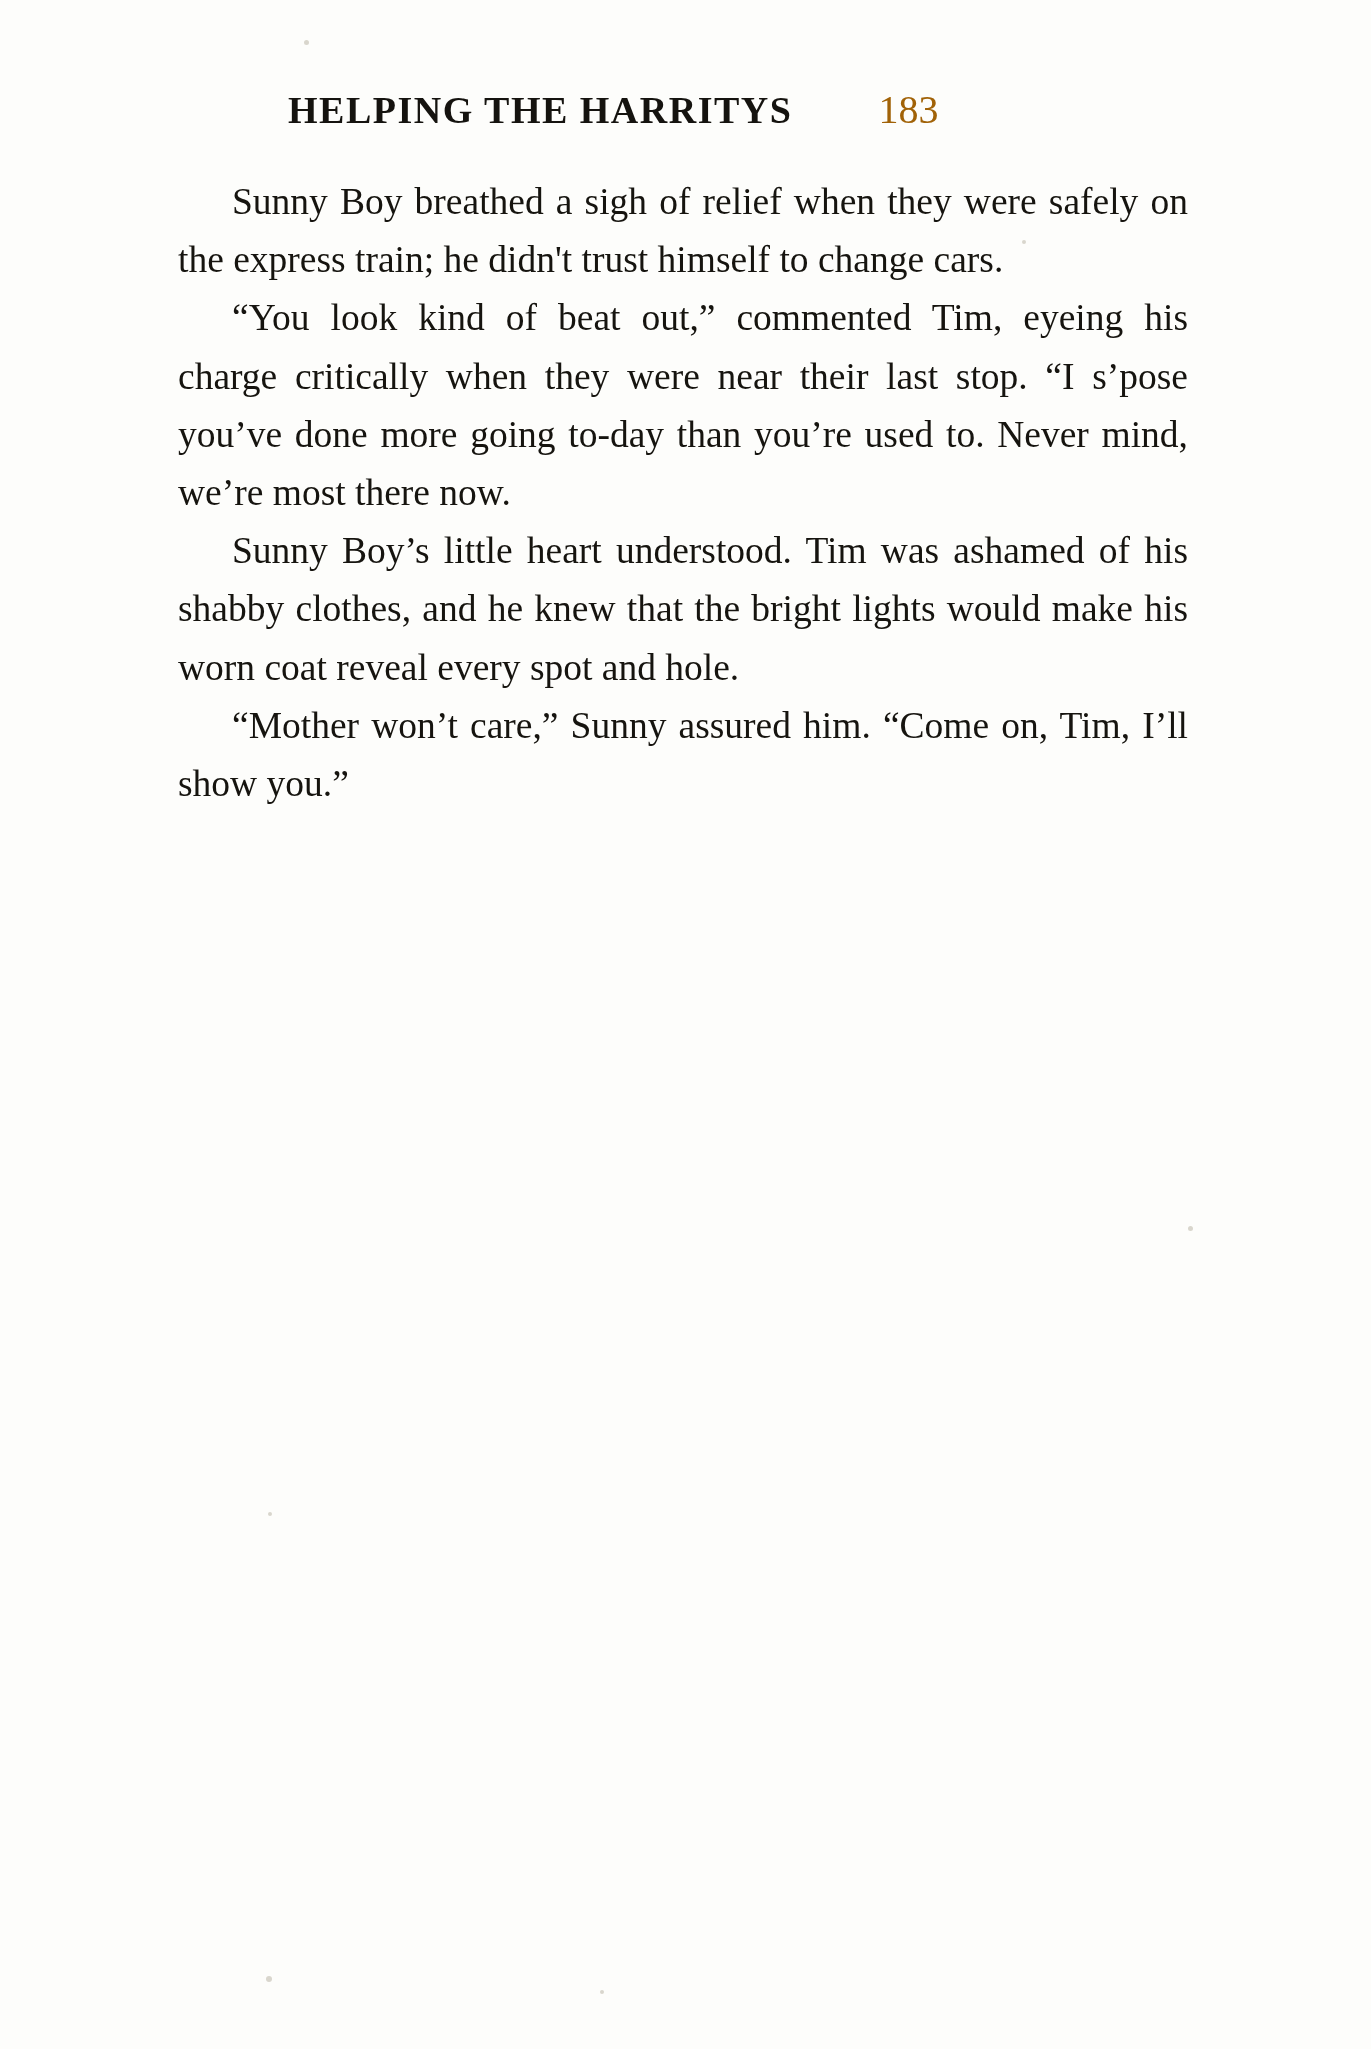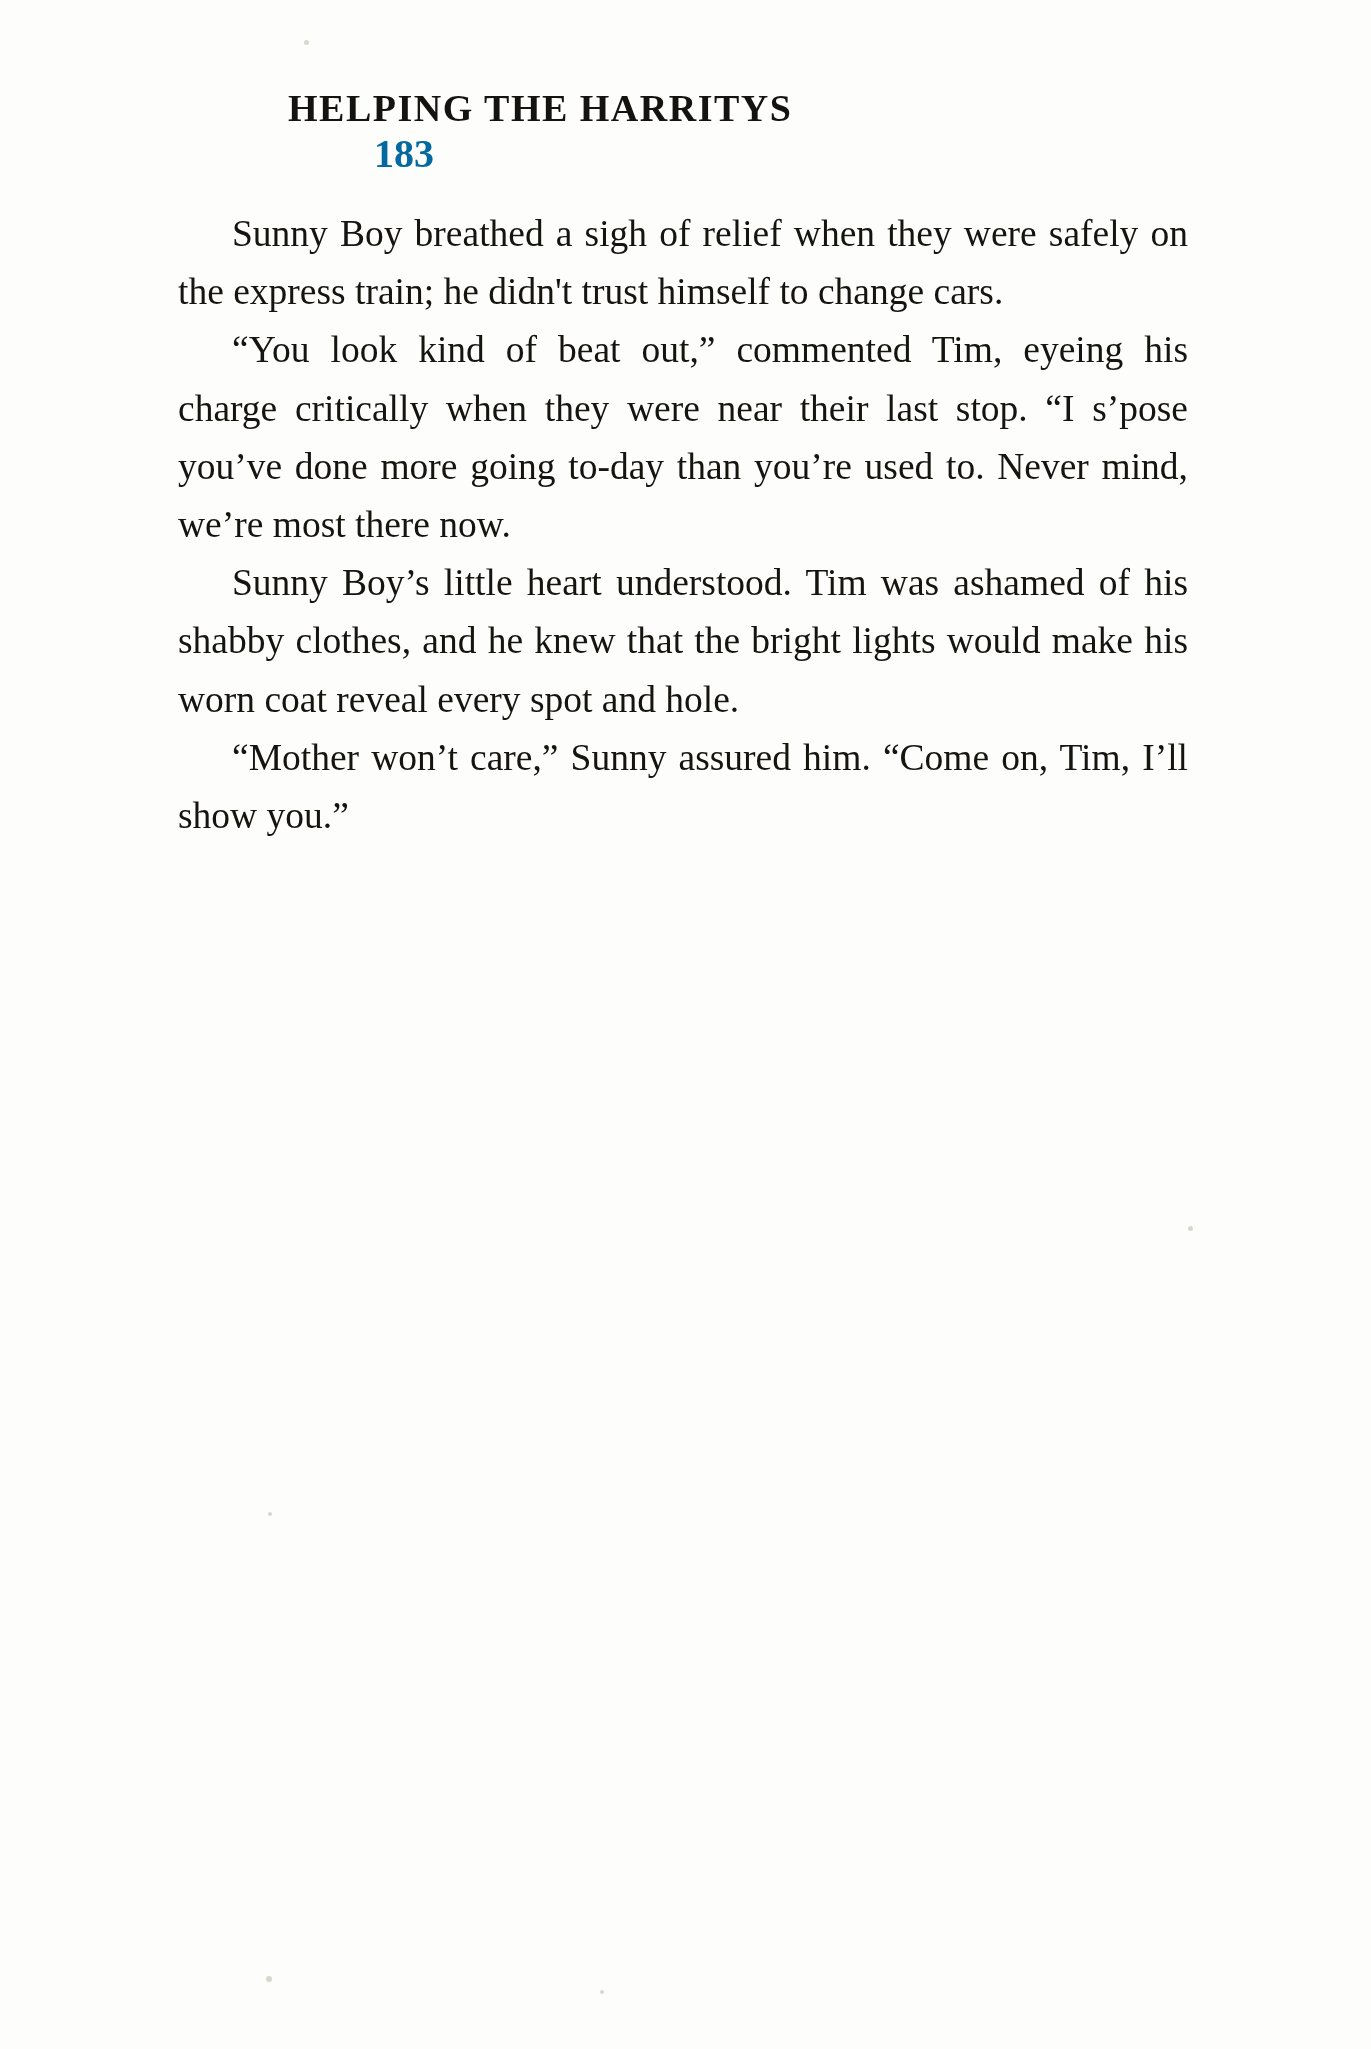--- a/index.html
+++ b/index.html
@@ -15,40 +15,39 @@
     overflow: hidden;
   }
   .content {
     position: absolute;
     left: 178px;
     top: 86px;
     width: 1010px;
   }
   .running-head {
     display: flex;
-    align-items: flex-start;
+    align-items: center;
     justify-content: flex-start;
-    margin-bottom: 28px;
+    margin-bottom: 40px;
     padding-left: 110px;
-    flex-direction: column;
   }
   .running-head .title {
     font-family: "Liberation Serif", serif;
     font-size: 38px;
     font-weight: bold;
     letter-spacing: 1.5px;
     color: #15130f;
     white-space: nowrap;
   }
   .running-head .folio {
     font-family: "Liberation Serif", serif;
     font-size: 40px;
-    color: #0369a1;
+    color: #a16207;
     margin-left: 86px;
-    font-weight: bold;
+    font-weight: normal;
   }
   .body-text {
     font-family: "Liberation Serif", serif;
     font-size: 37.5px;
     line-height: 58.2px;
     color: #16140f;
     text-align: justify;
     text-justify: inter-word;
   }
   .body-text p {

